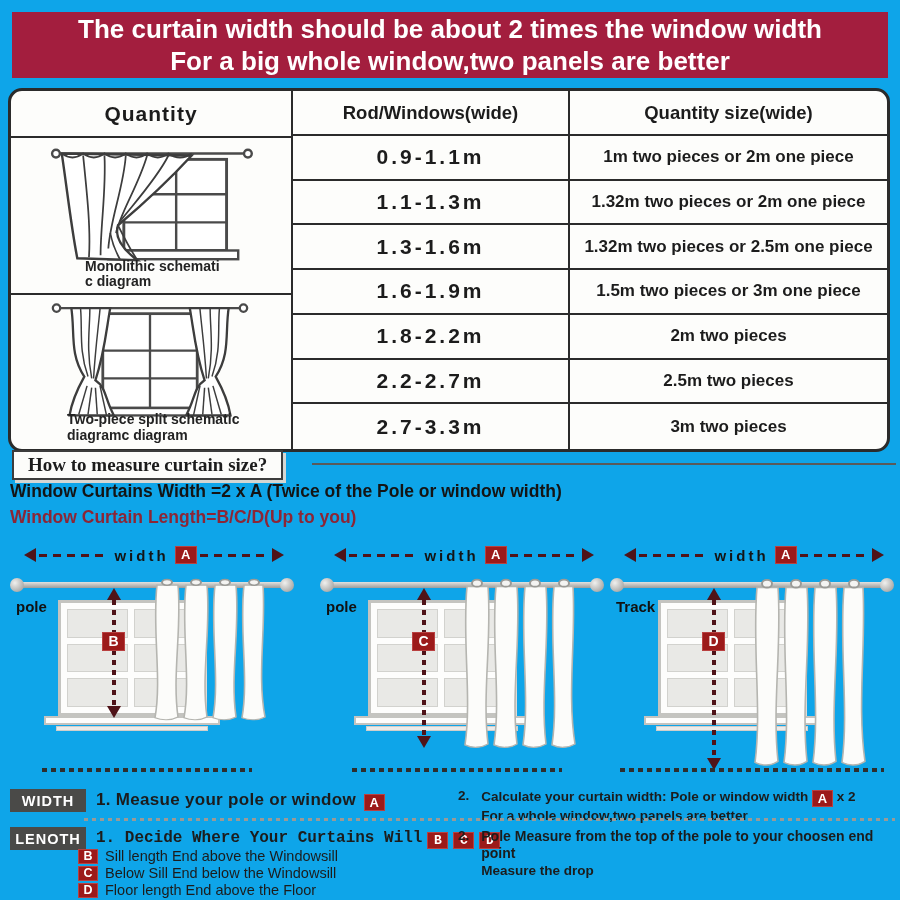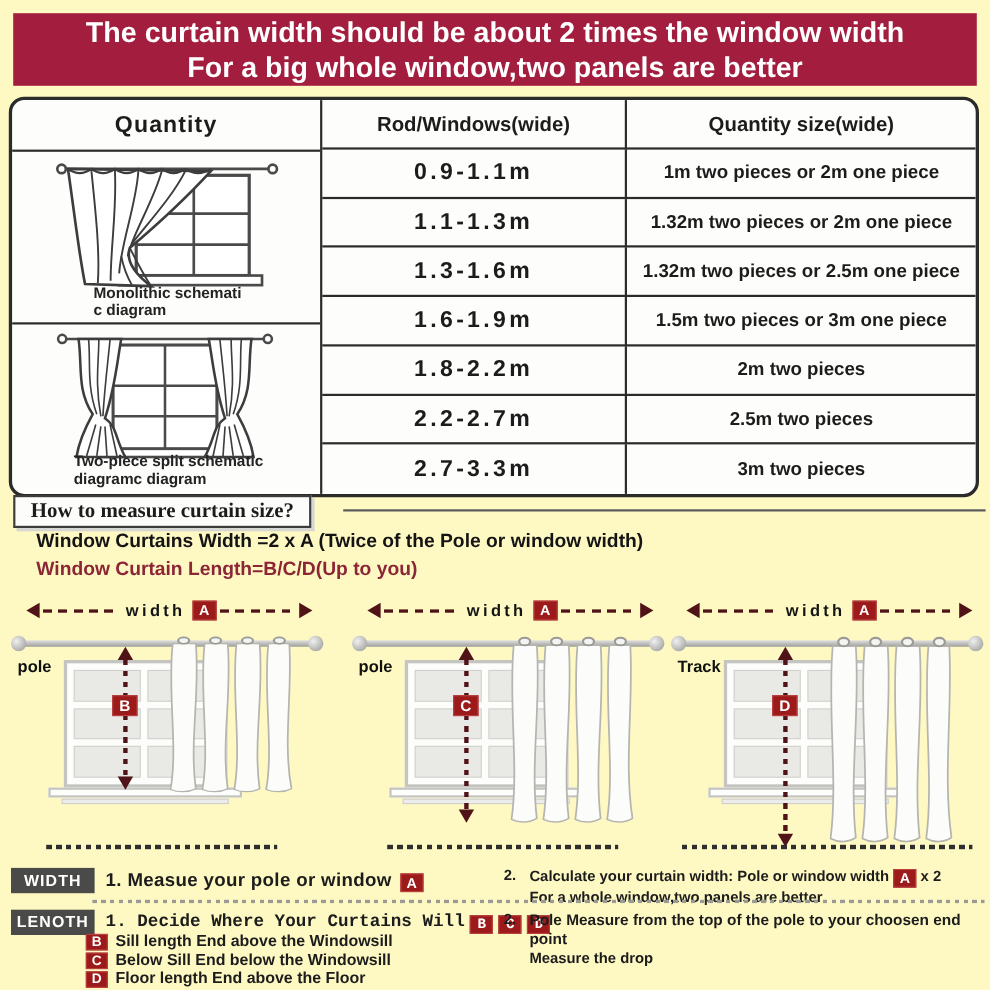--- a/index.html
+++ b/index.html
@@ -1,17 +1,17 @@
 <!DOCTYPE html>
 <html><head>
 <meta charset="utf-8">
 <style>
   html,body{margin:0;padding:0;}
   body{background:#ffffff;}
-  .page{position:relative;width:900px;height:900px;background:#fef9c3;overflow:hidden;
+  .page{position:relative;width:900px;height:900px;background:#0ea5e9;overflow:hidden;
         font-family:"Liberation Sans",sans-serif;color:#1c1c1c;}
 
   
   .banner{position:absolute;left:12px;top:12px;width:876px;height:66px;background:#A31E3E;
           color:#fff;font-weight:bold;font-size:26px;line-height:32px;text-align:center;
           display:flex;flex-direction:column;justify-content:center;}
 
   
   .size-table{position:absolute;left:8px;top:88px;width:876px;height:358px;
               border:3px solid #2b2b2b;border-radius:14px;overflow:hidden;display:flex;background:#fdfdfb;}
@@ -30,21 +30,21 @@
               white-space:pre-line;color:#232323;}
   .diag-cell.first .diag-label{left:74px;bottom:3px;}
   .diag-cell.second .diag-label{left:56px;bottom:6px;}
   .tbl-art{position:absolute;left:8px;top:2px;}
 
   
   .measure-heading-box{position:absolute;left:12px;top:450px;height:26px;padding:0 14px;
       border:2px solid #3c3c3c;background:#fcfcfa;box-shadow:3px 3px 0 #d6d6d2;
       font-family:"Liberation Serif",serif;font-weight:bold;font-size:19px;line-height:26px;}
   .heading-rule{position:absolute;left:312px;right:4px;top:463px;height:2px;background:#5a5a5a;}
-  .formula{position:absolute;left:33px;font-weight:bold;font-size:17.5px;}
+  .formula{position:absolute;left:10px;font-weight:bold;font-size:17.5px;}
   .formula.dark{top:481px;color:#141414;}
   .formula.maroon{top:507px;color:#8C2636;}
 
   
   .badge{background:#9C1A1A;border:1px solid #b94040;color:#fff;font-weight:bold;text-align:center;box-sizing:border-box;}
   .wbadge{width:22px;height:18px;line-height:16px;font-size:13px;}
   .lbadge{position:absolute;left:94px;top:94px;width:23px;height:19px;line-height:17px;font-size:14px;}
   .ib{display:inline-block;width:21px;height:17px;line-height:15px;font-size:13px;vertical-align:-2px;}
 
   
@@ -93,21 +93,21 @@
   #w-step2{top:788px;}
   #l-step2{top:828px;}
   #l-step2 .body div:first-child{font-size:14px;}
   .sep-dotted{position:absolute;left:84px;right:5px;top:818px;height:3px;
               background:repeating-linear-gradient(90deg,#9a9a96 0 4px,transparent 4px 8px);}
   .l-step1{position:absolute;left:96px;top:829px;font-size:16px;font-weight:bold;font-family:Liberation Mono, monospace;}
   .l-step1 .ib{margin-left:5px;}
   .l-options{position:absolute;left:78px;top:848px;}
   .l-opt{display:flex;align-items:center;gap:7px;height:16.5px;margin-bottom:0.5px;}
   .l-opt .ob{width:20px;height:15px;line-height:13px;font-size:12.5px;flex:0 0 auto;}
-  .l-opt .otext{font-size:14.5px;font-weight:bold;}
+  .l-opt .otext{font-size:14.5px;font-weight:normal;}
 </style>
 </head>
 <body>
 
 <div class="page">
 
   <div class="banner">
     <div>The curtain width should be about 2 times the window width</div>
     <div>For a big whole window,two panels are better</div>
   </div>

